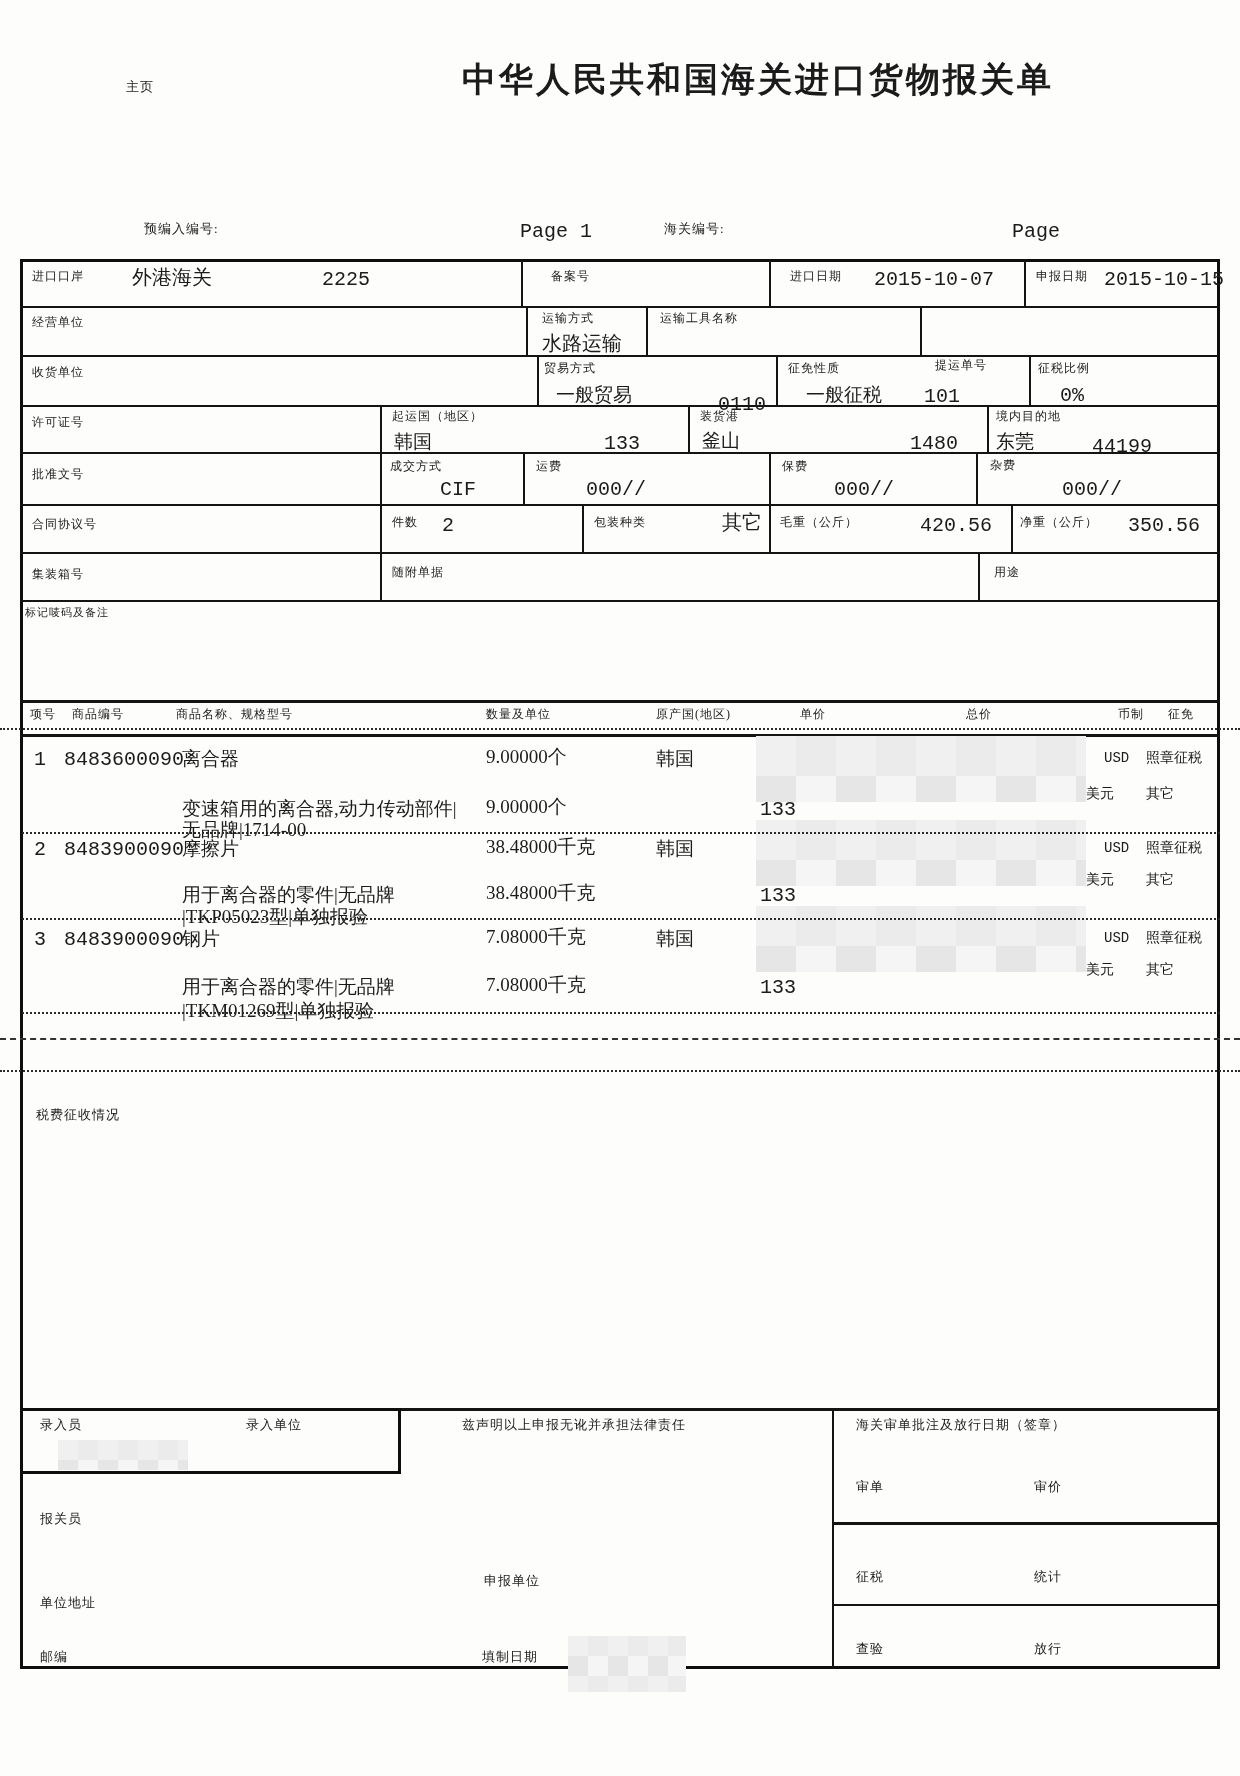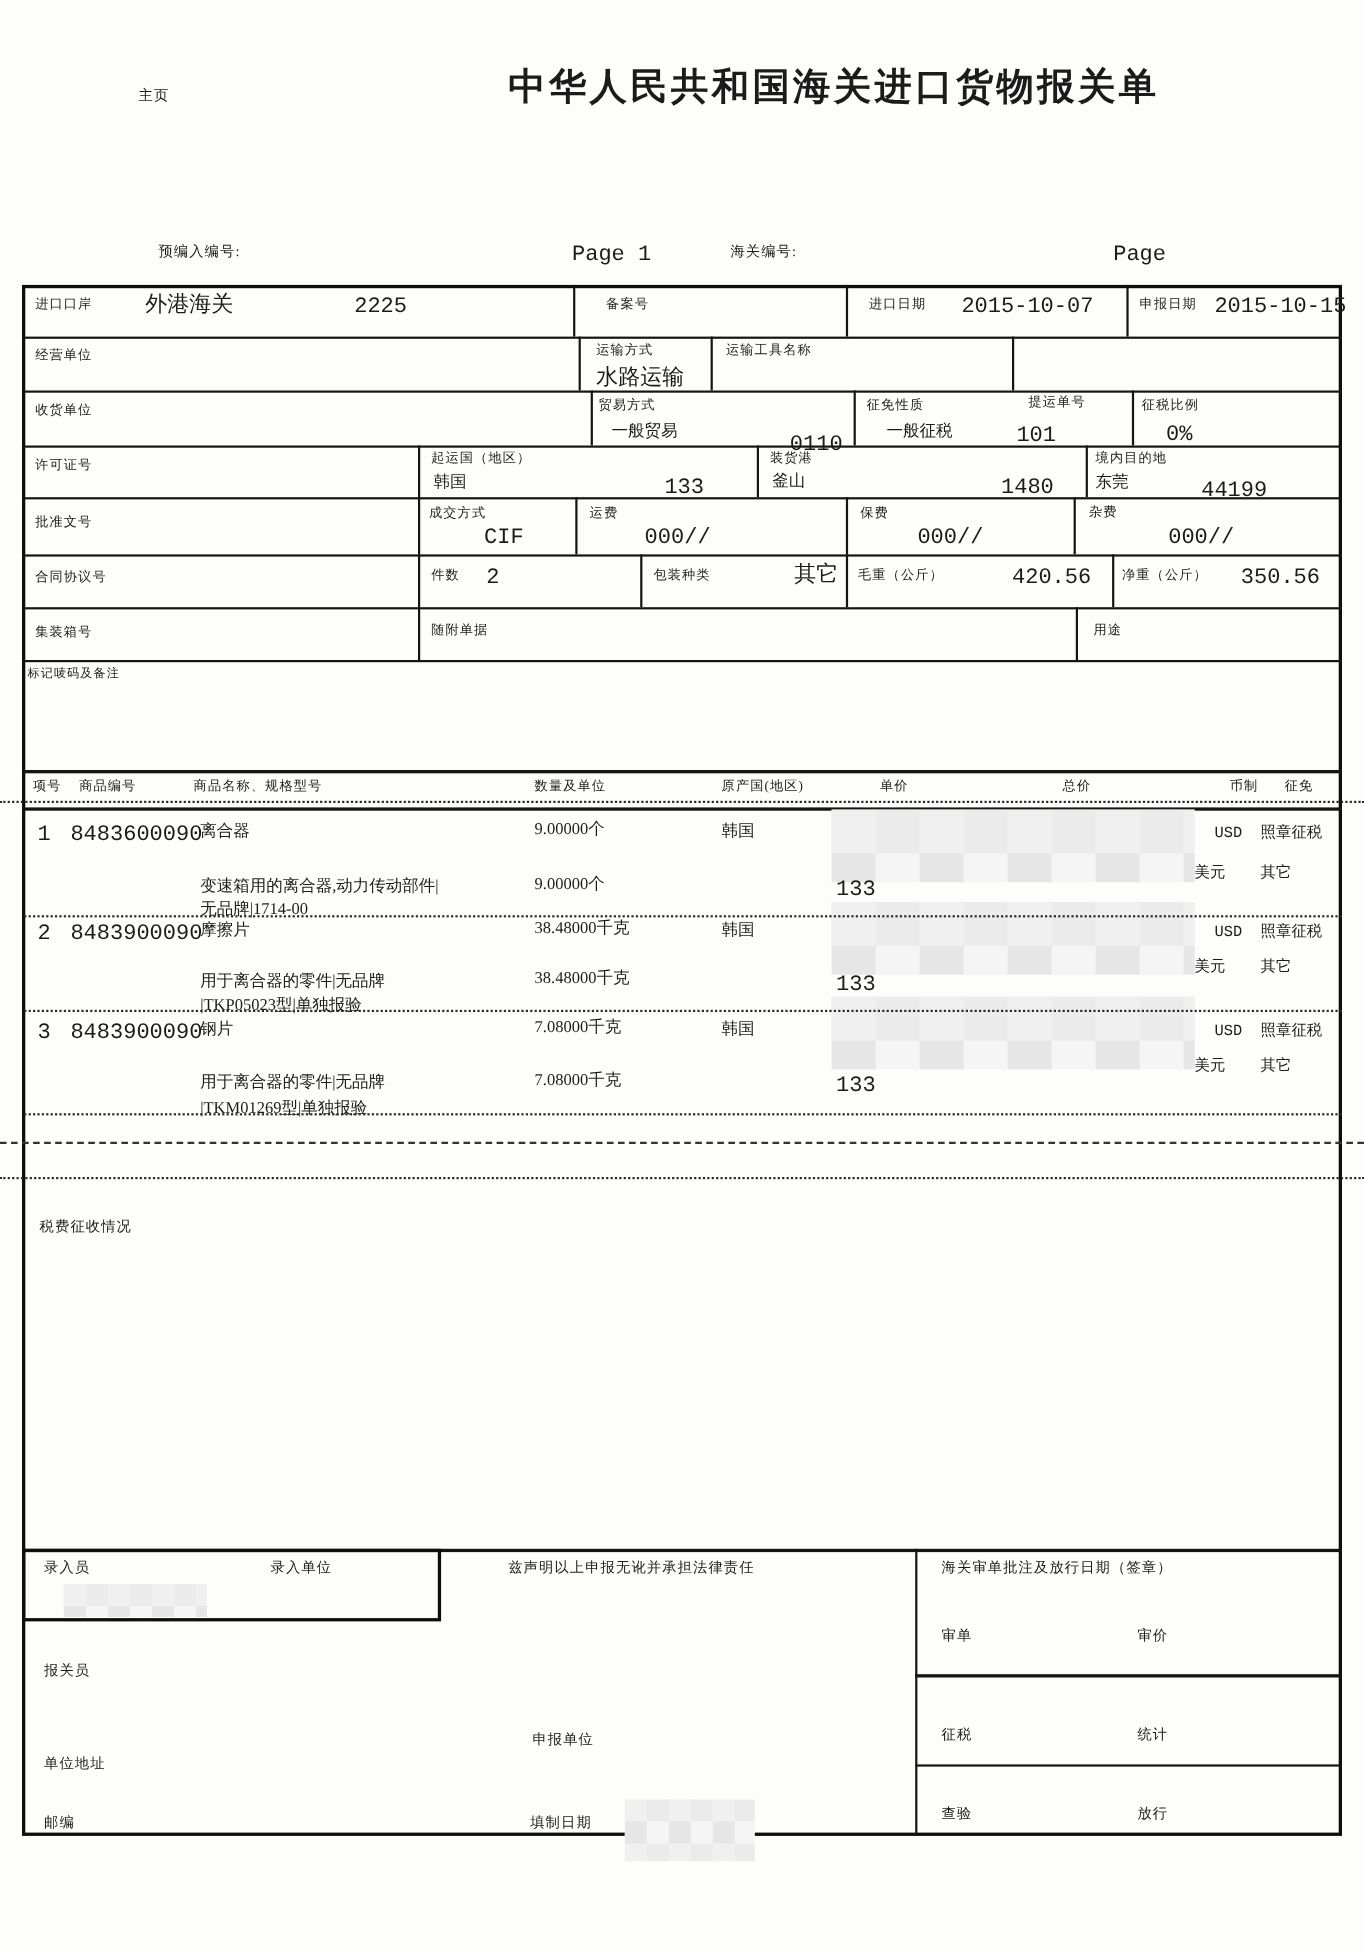--- a/index.html
+++ b/index.html
@@ -1,21 +1,21 @@
 <!DOCTYPE html>
 <html><head>
 <meta charset="utf-8">
 <style>
   html,body{margin:0;padding:0;background:#ffffff;}
   .page{position:relative;width:1240px;height:1776px;background:#fdfdfc;
         font-family:"Liberation Serif","DejaVu Serif",serif;color:#1b1b1b;overflow:hidden;}
   .abs{position:absolute;white-space:nowrap;line-height:1.15;}
   .lbl{font-size:12px;letter-spacing:1px;}
   .lbl2{font-size:13px;letter-spacing:1px;}
-  .val{font-size:15px;}
+  .val{font-size:19px;}
   .big{font-size:20px;}
   .num{font-family:"Liberation Mono","DejaVu Sans Mono",monospace;font-size:20px;}
   .title{font-size:34px;font-weight:bold;letter-spacing:3px;}
   .hline{position:absolute;height:0;border-top:2px solid #141414;}
   .thick{border-top-width:3px;}
   .vline{position:absolute;width:0;border-left:2px solid #141414;}
   .dotline{position:absolute;height:0;border-top:2px dotted #2a2a2a;}
   .dashline{position:absolute;height:0;border-top:2px dashed #333;}
   .box{position:absolute;border:3px solid #0e0e0e;box-sizing:border-box;background:transparent;}
   .mosaic{position:absolute;background:#f2f2f2;

